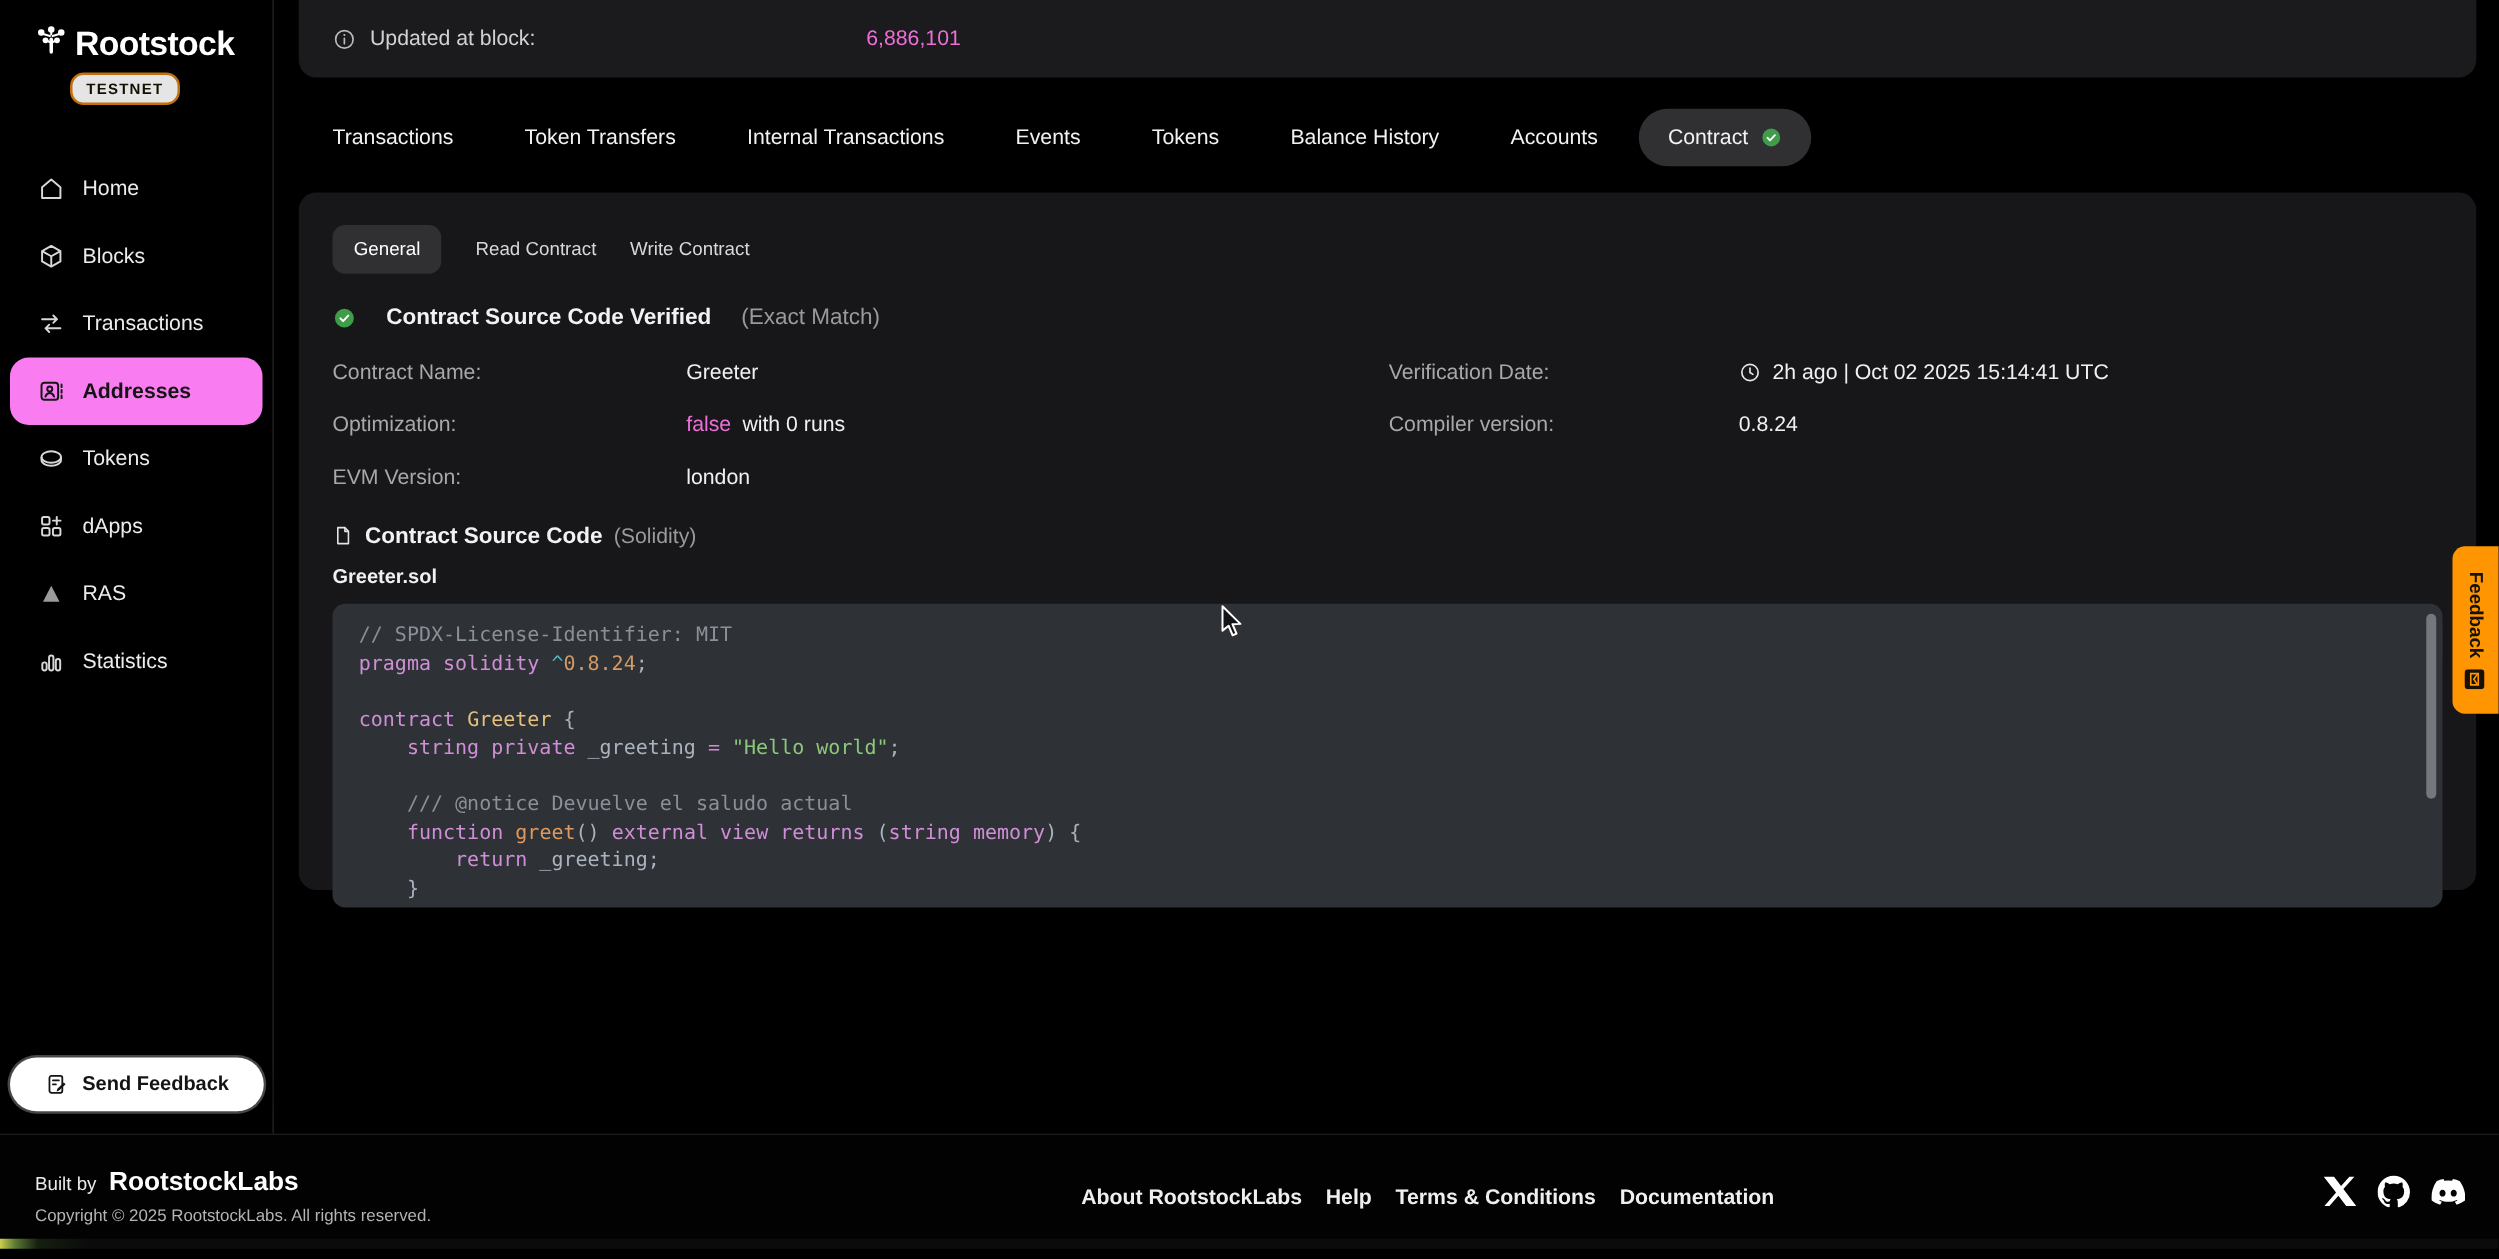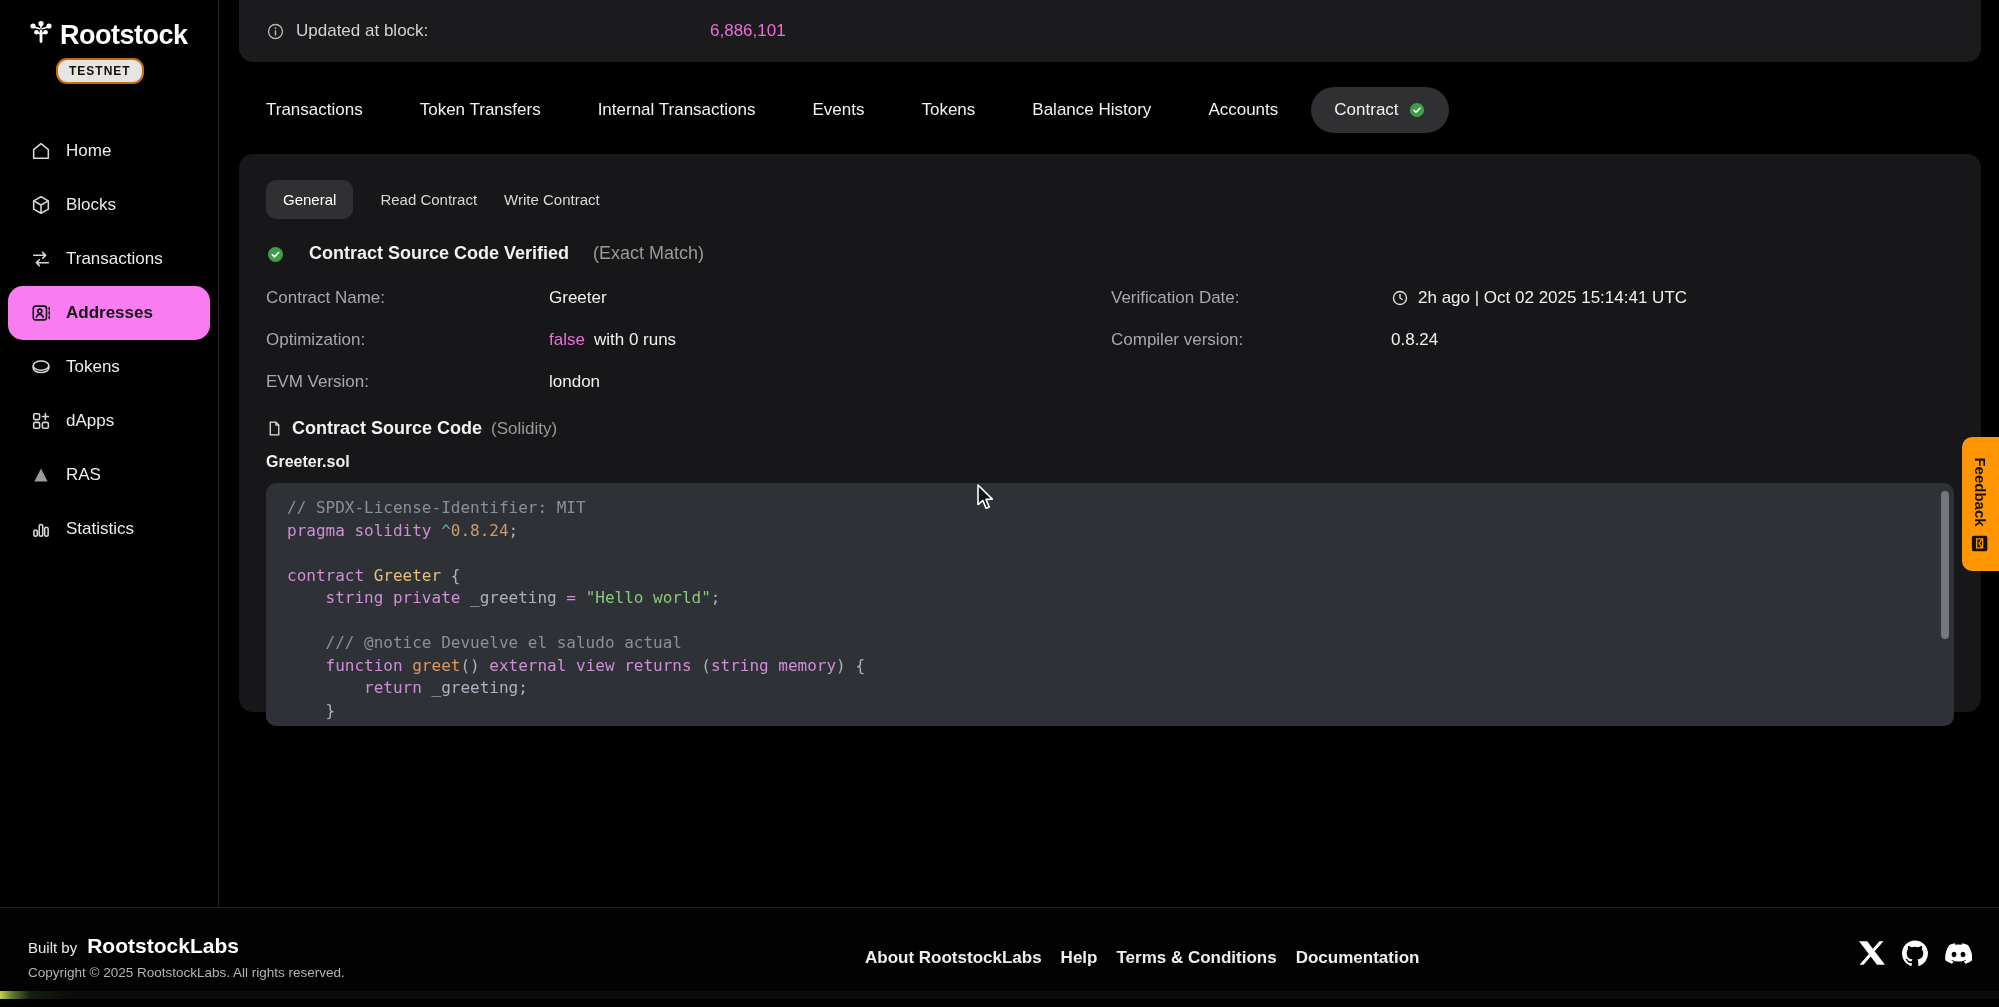--- a/index.html
+++ b/index.html
@@ -33,21 +33,21 @@
     font-weight:bold; cursor:pointer;
     box-shadow:0 0 0 2px rgba(255,255,255,0.28), 5px 6px 10px rgba(0,0,0,0.9); }
 
   
   .main { position:absolute; left:220px; top:0; right:0; }
   .top-card { margin-left:19px; width:1742px; height:62px; background:#1b1b1d;
     border-radius:0 0 14px 14px; display:flex; align-items:center;
     padding-left:27px; position:relative; }
   .updated { display:flex; align-items:center; gap:11px; color:#d2d2d2; font-size:17px; }
   .updated .info-ic { width:19px; height:19px; color:#b9b9b9; }
-  .block-number { position:absolute; left:471px; color:#EC6FD8; font-size:17px; cursor:pointer; }
+  .block-number { position:absolute; left:454px; color:#EC6FD8; font-size:17px; cursor:pointer; }
 
   .tabs-row { margin:24px 0 0 46px; display:flex; align-items:center; gap:57px;
     height:48px; }
   .tab { font-size:17px; color:#f2f2f2; cursor:pointer; white-space:nowrap; }
   .tab-pill { background:#303032; border-radius:24px; padding:13px 23px;
     display:flex; align-items:center; gap:9px; margin-left:-24px; cursor:pointer; }
   .check-badge { width:18px; height:18px; }
 
   .content-card { margin:20px 0 0 19px; width:1742px; height:558px;
     background:#17171a; border-radius:14px; padding:26px 27px; position:relative; }
@@ -214,20 +214,30 @@
         <svg viewBox="0 0 24 24" width="22" height="22" fill="none" stroke="currentColor" stroke-width="1.7">
             <rect x="4.2" y="13" width="3.8" height="7" rx="1.9"></rect>
             <rect x="10.1" y="7" width="3.8" height="13" rx="1.9"></rect>
             <rect x="16" y="10" width="3.8" height="10" rx="1.9"></rect>
           </svg>
       </span>
       <span>Statistics</span>
     </div>
   </nav>
 
+  <div class="send-feedback">
+    <span>
+      <svg viewBox="0 0 24 24" width="19" height="19" fill="none" stroke="#141414" stroke-width="1.8" stroke-linecap="round" stroke-linejoin="round">
+          <rect x="4.5" y="3.5" width="13" height="17" rx="2"></rect>
+          <path d="M8 8h6M8 12h3"></path>
+          <path d="M12.5 16.5 19 10l1.8 1.8-6.5 6.5-2.6.8z" fill="#141414" stroke="none"></path>
+        </svg>
+    </span>
+    <span>Send Feedback</span>
+  </div>
 </div>
 
 <div class="main">
 
   <div class="top-card">
     <div class="updated">
       <span class="info-ic">
         <svg viewBox="0 0 24 24" width="19" height="19" fill="none" stroke="currentColor" stroke-width="1.7">
             <circle cx="12" cy="12" r="8.8"></circle>
             <path d="M12 11v5.3" stroke-linecap="round"></path>

